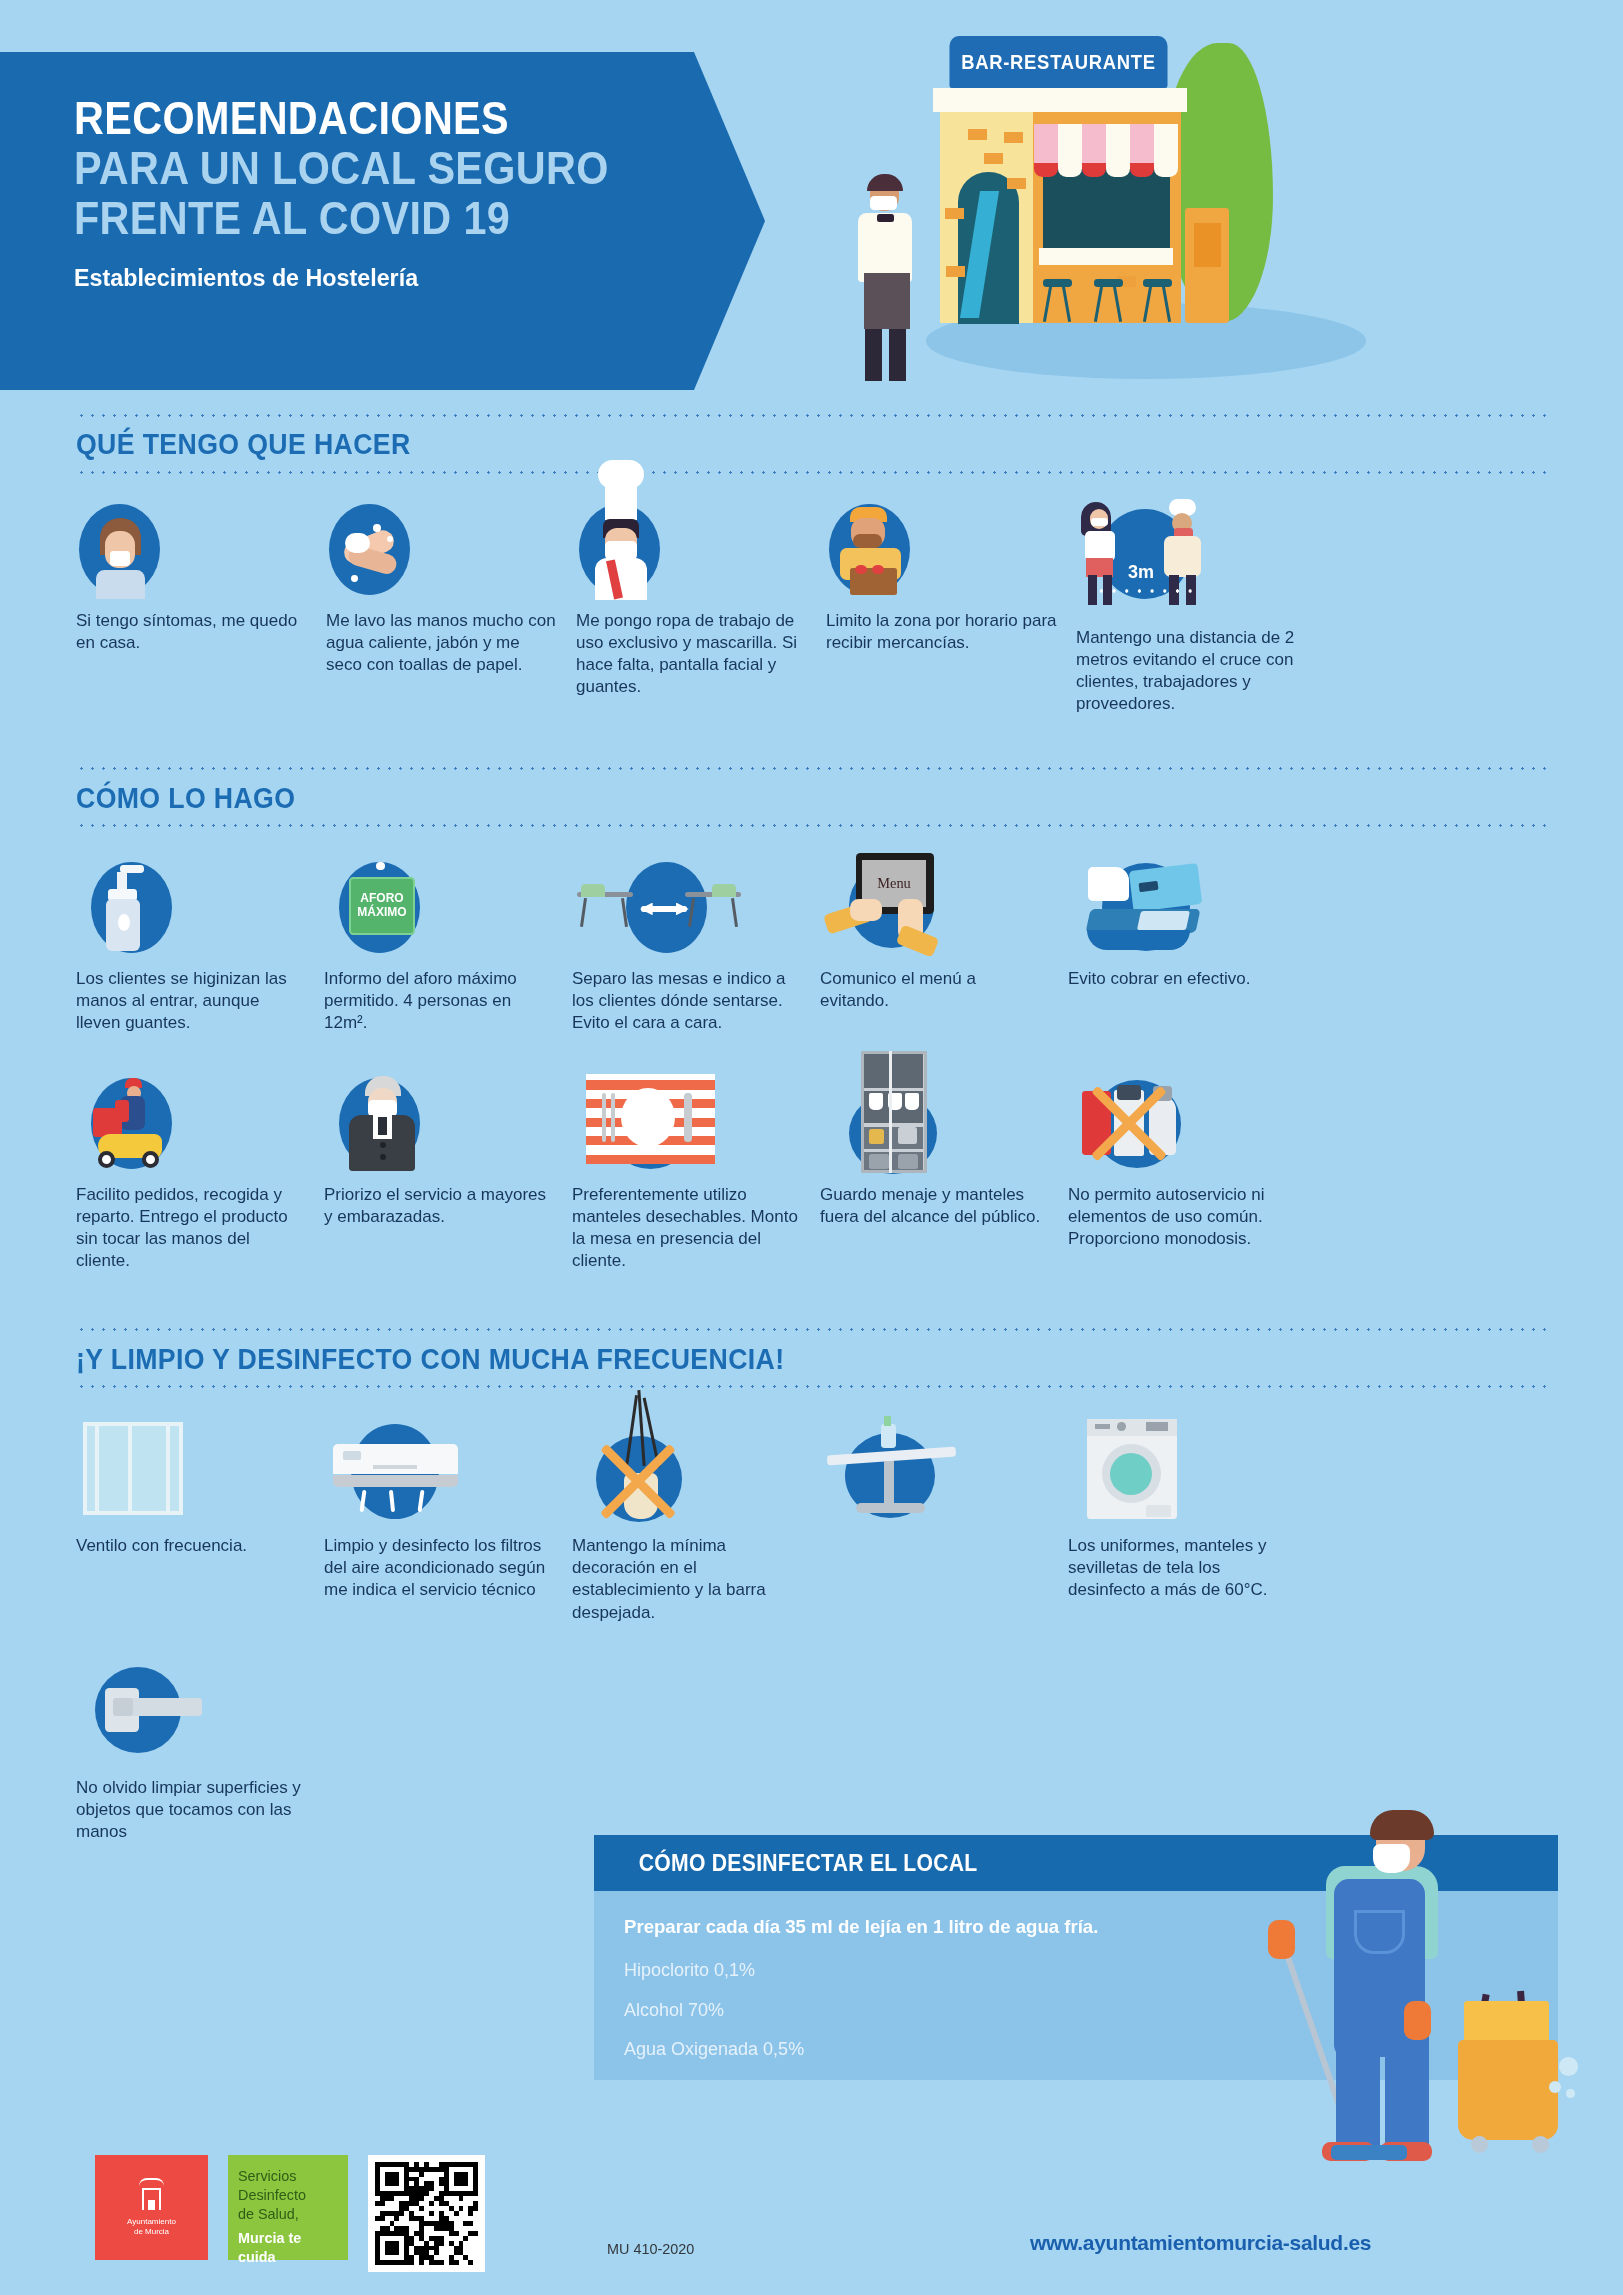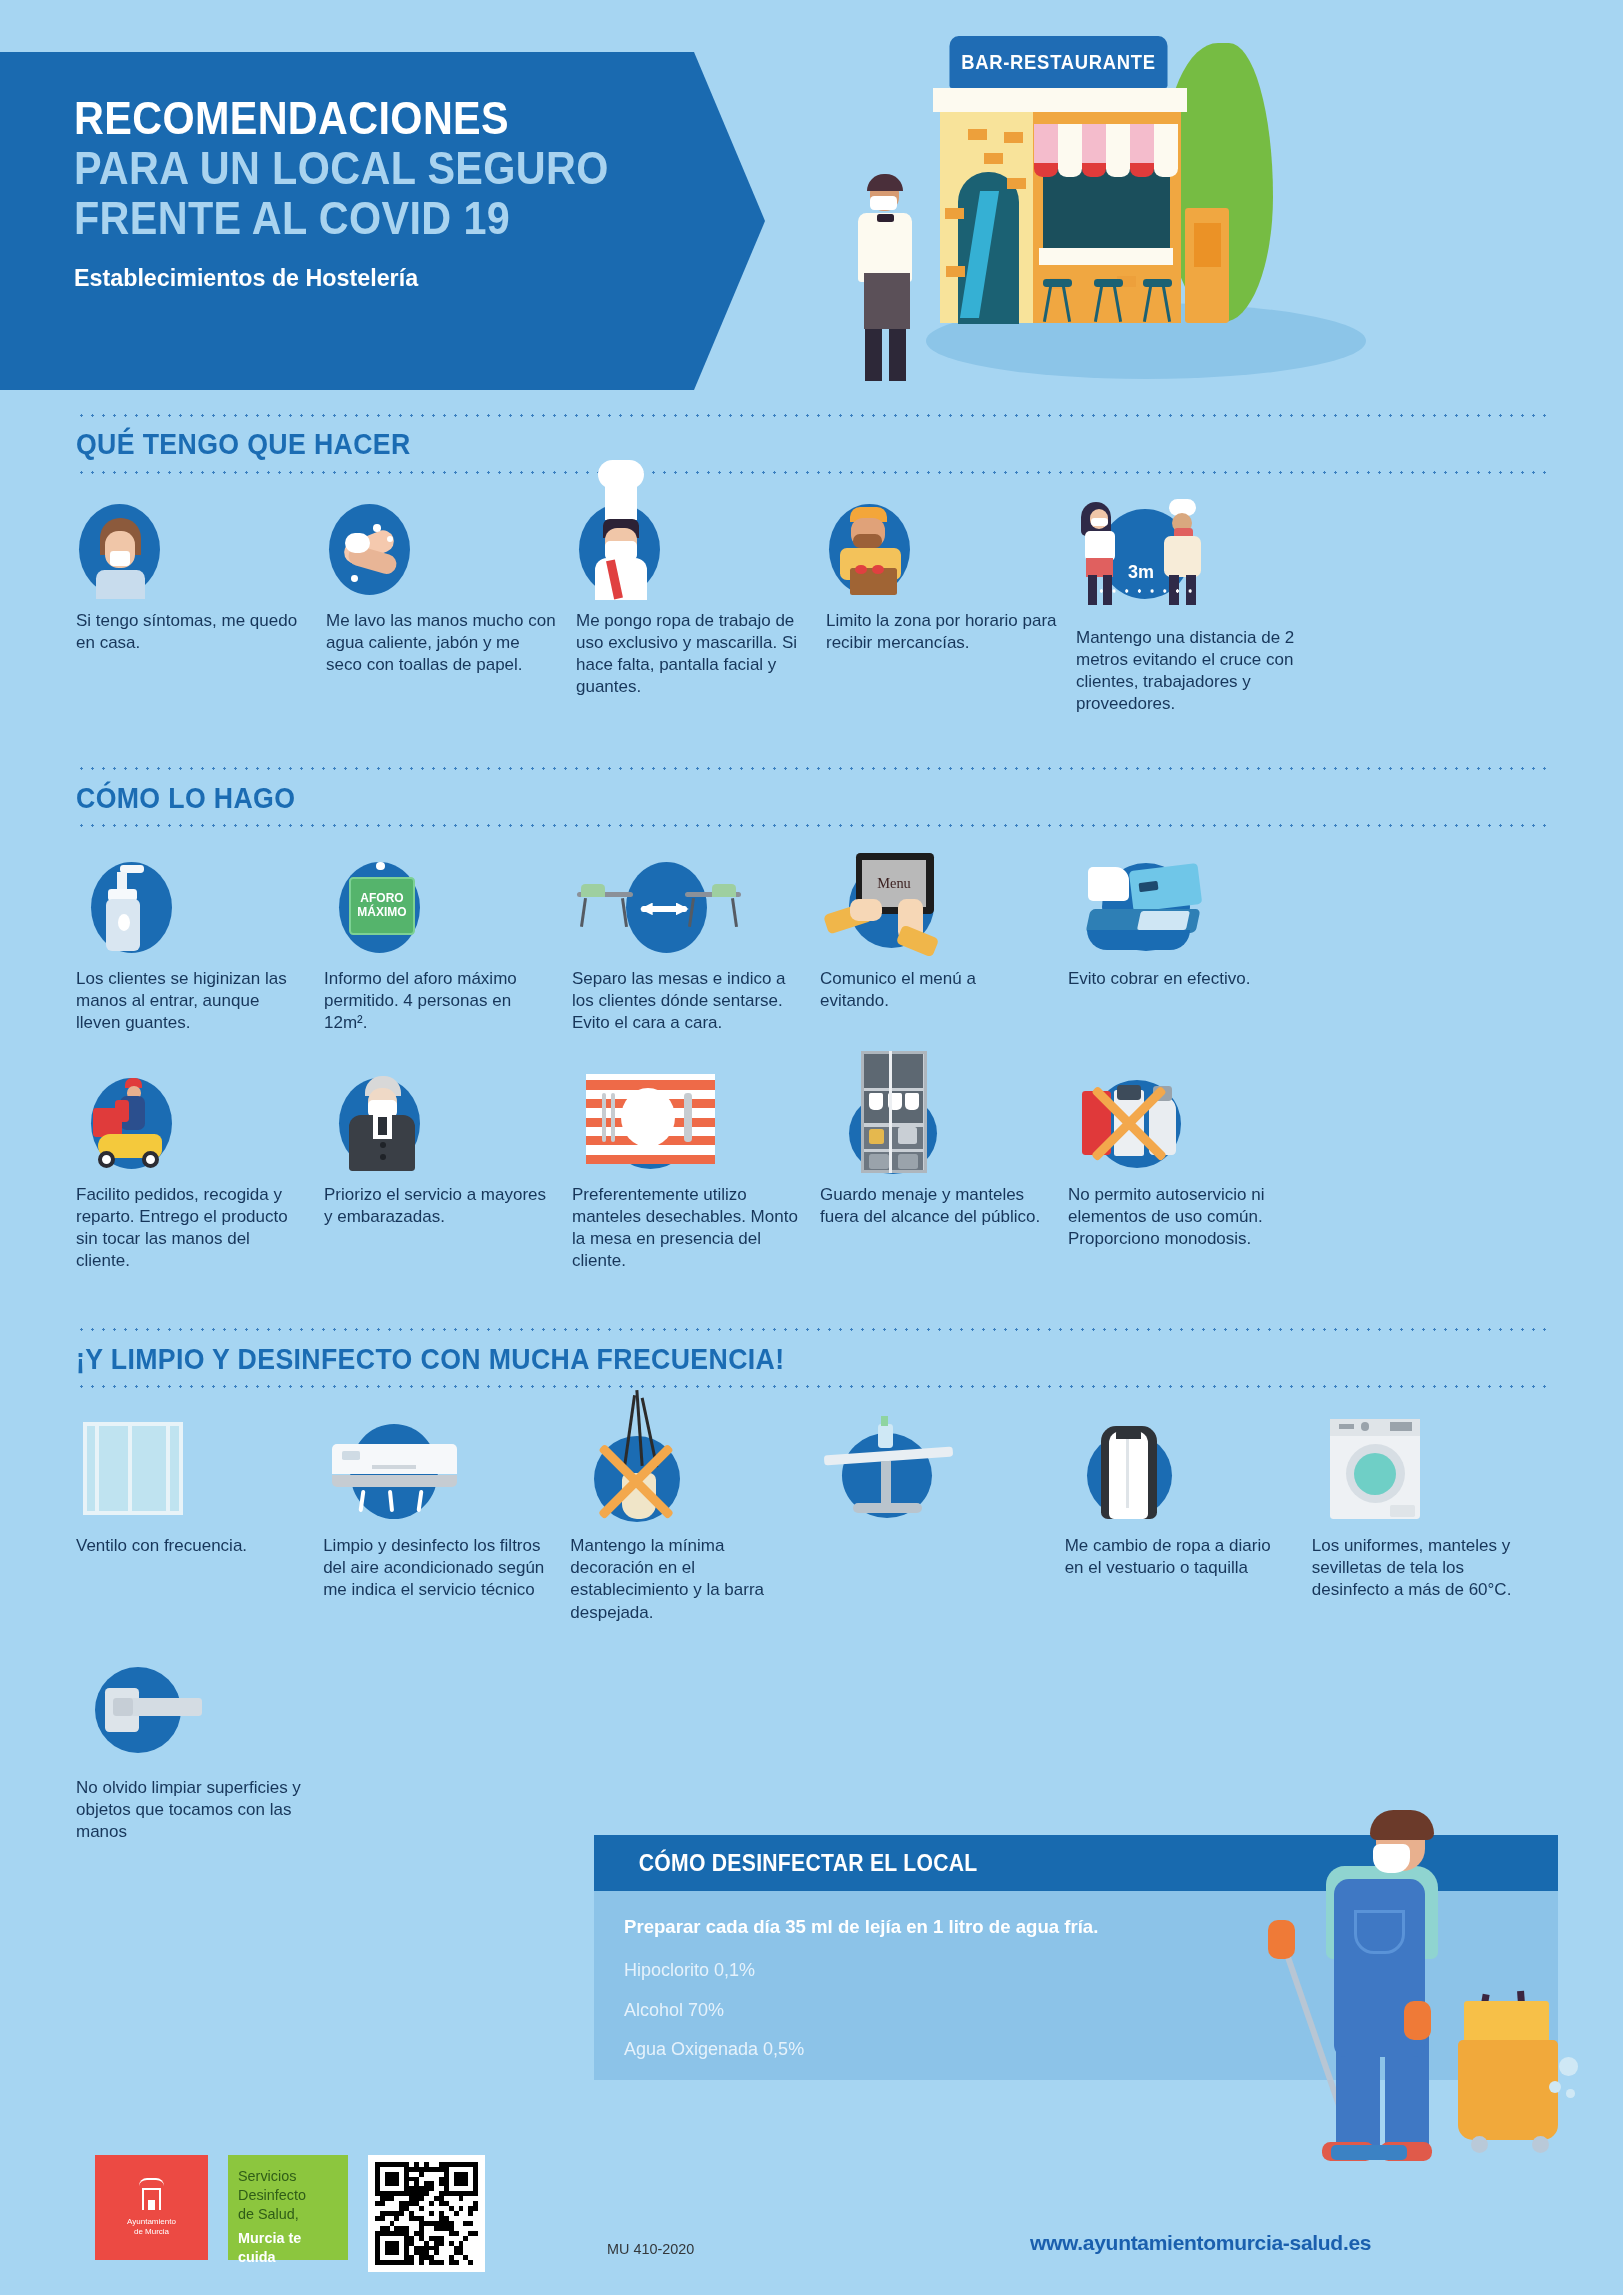--- a/index.html
+++ b/index.html
@@ -581,30 +581,20 @@
       <div class="icon-area">
         <div class="circ round" style="left:25px;top:3.4px;width:90px;height:85px"></div>
         <div class="ic" style="left:61px;top:-5px;width:15px;height:24px;background:#cfe8f5;border-radius:3.4px"></div>
         <div class="ic" style="left:64px;top:-13.5px;width:6.8px;height:10px;background:#8fd4a0"></div>
         <div class="ic" style="left:6.8px;top:22px;width:129px;height:10px;background:#e8eef3;border-radius:3.4px;transform:rotate(-4deg)"></div>
         <div class="ic" style="left:64px;top:32px;width:10px;height:46px;background:#b9c4cd"></div>
         <div class="ic" style="left:36px;top:74px;width:69px;height:10px;background:#b9c4cd;border-radius:5px"></div>
       </div>
     </div>
 
-    <div class="cell" style="width:248px">
-      <div class="icon-area">
-        <div class="circ round" style="left:22px;top:3.4px;width:85px;height:85px"></div>
-        <div class="ic" style="left:36px;top:-3.4px;width:56px;height:93px;background:#2f3338;border-radius:15px 15px 6.8px 6.8px"></div>
-        <div class="ic wht" style="left:44px;top:1.7px;width:39px;height:88px;border-radius:12px 12px 5px 5px"></div>
-        <div class="ic" style="left:51px;top:-3.4px;width:25px;height:13.5px;background:#2f3338;border-radius:6.8px 6.8px 0 0"></div>
-        <div class="ic" style="left:61px;top:10px;width:3.4px;height:69px;background:#dfe4e8"></div>
-      </div>
-      <div class="cell-cap">Me cambio de ropa a diario en el vestuario o taquilla</div>
-    </div>
 
     <div class="cell" style="width:237px">
       <div class="icon-area">
         <div class="circ round" style="left:22px;top:8.5px;width:85px;height:81px"></div>
         <div class="ic" style="left:18.6px;top:-10px;width:90px;height:100px;background:#eef1f4;border-radius:3.4px"></div>
         <div class="ic" style="left:18.6px;top:-10px;width:90px;height:17px;background:#dfe4e8"></div>
         <div class="ic" style="left:27px;top:-5px;width:15px;height:5px;background:#9aa3ab"></div>
         <div class="ic" style="left:49px;top:-6.8px;width:8.5px;height:8.5px;background:#9aa3ab;border-radius:50%"></div>
         <div class="ic" style="left:78px;top:-6.8px;width:22px;height:8.5px;background:#9aa3ab"></div>
         <div class="ic" style="left:34px;top:15px;width:59px;height:59px;background:#d7dee4;border-radius:50%"></div>

